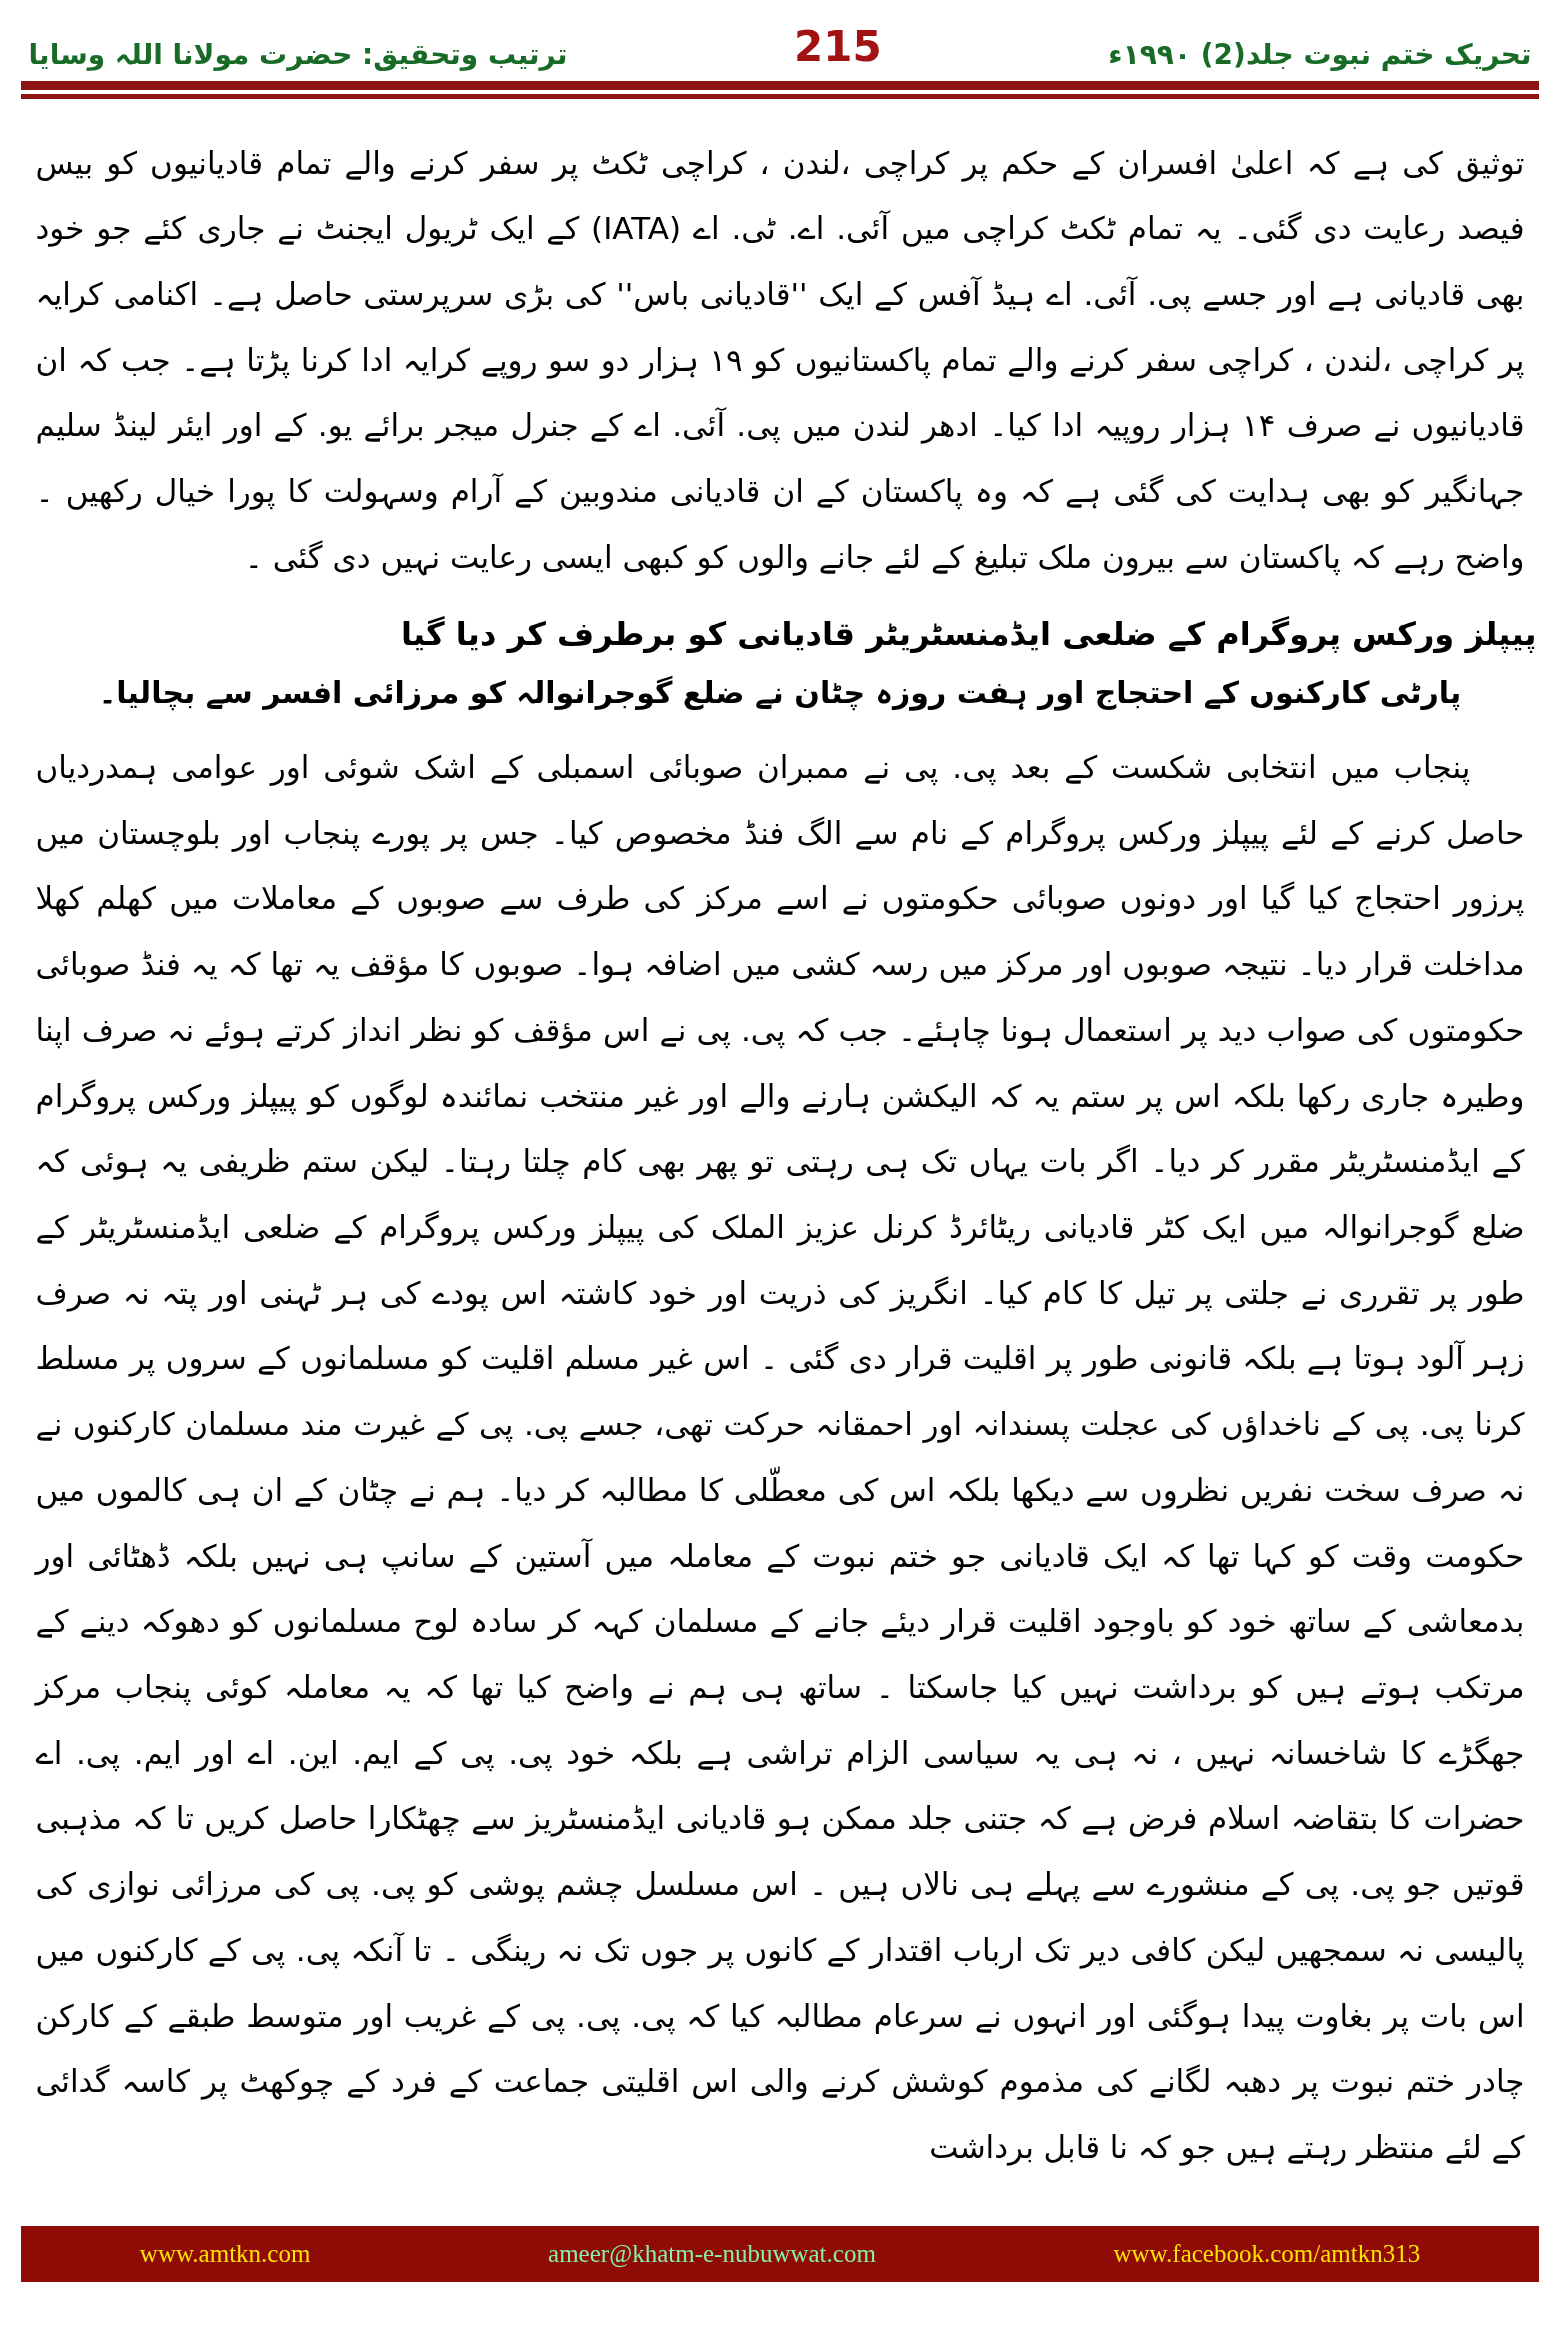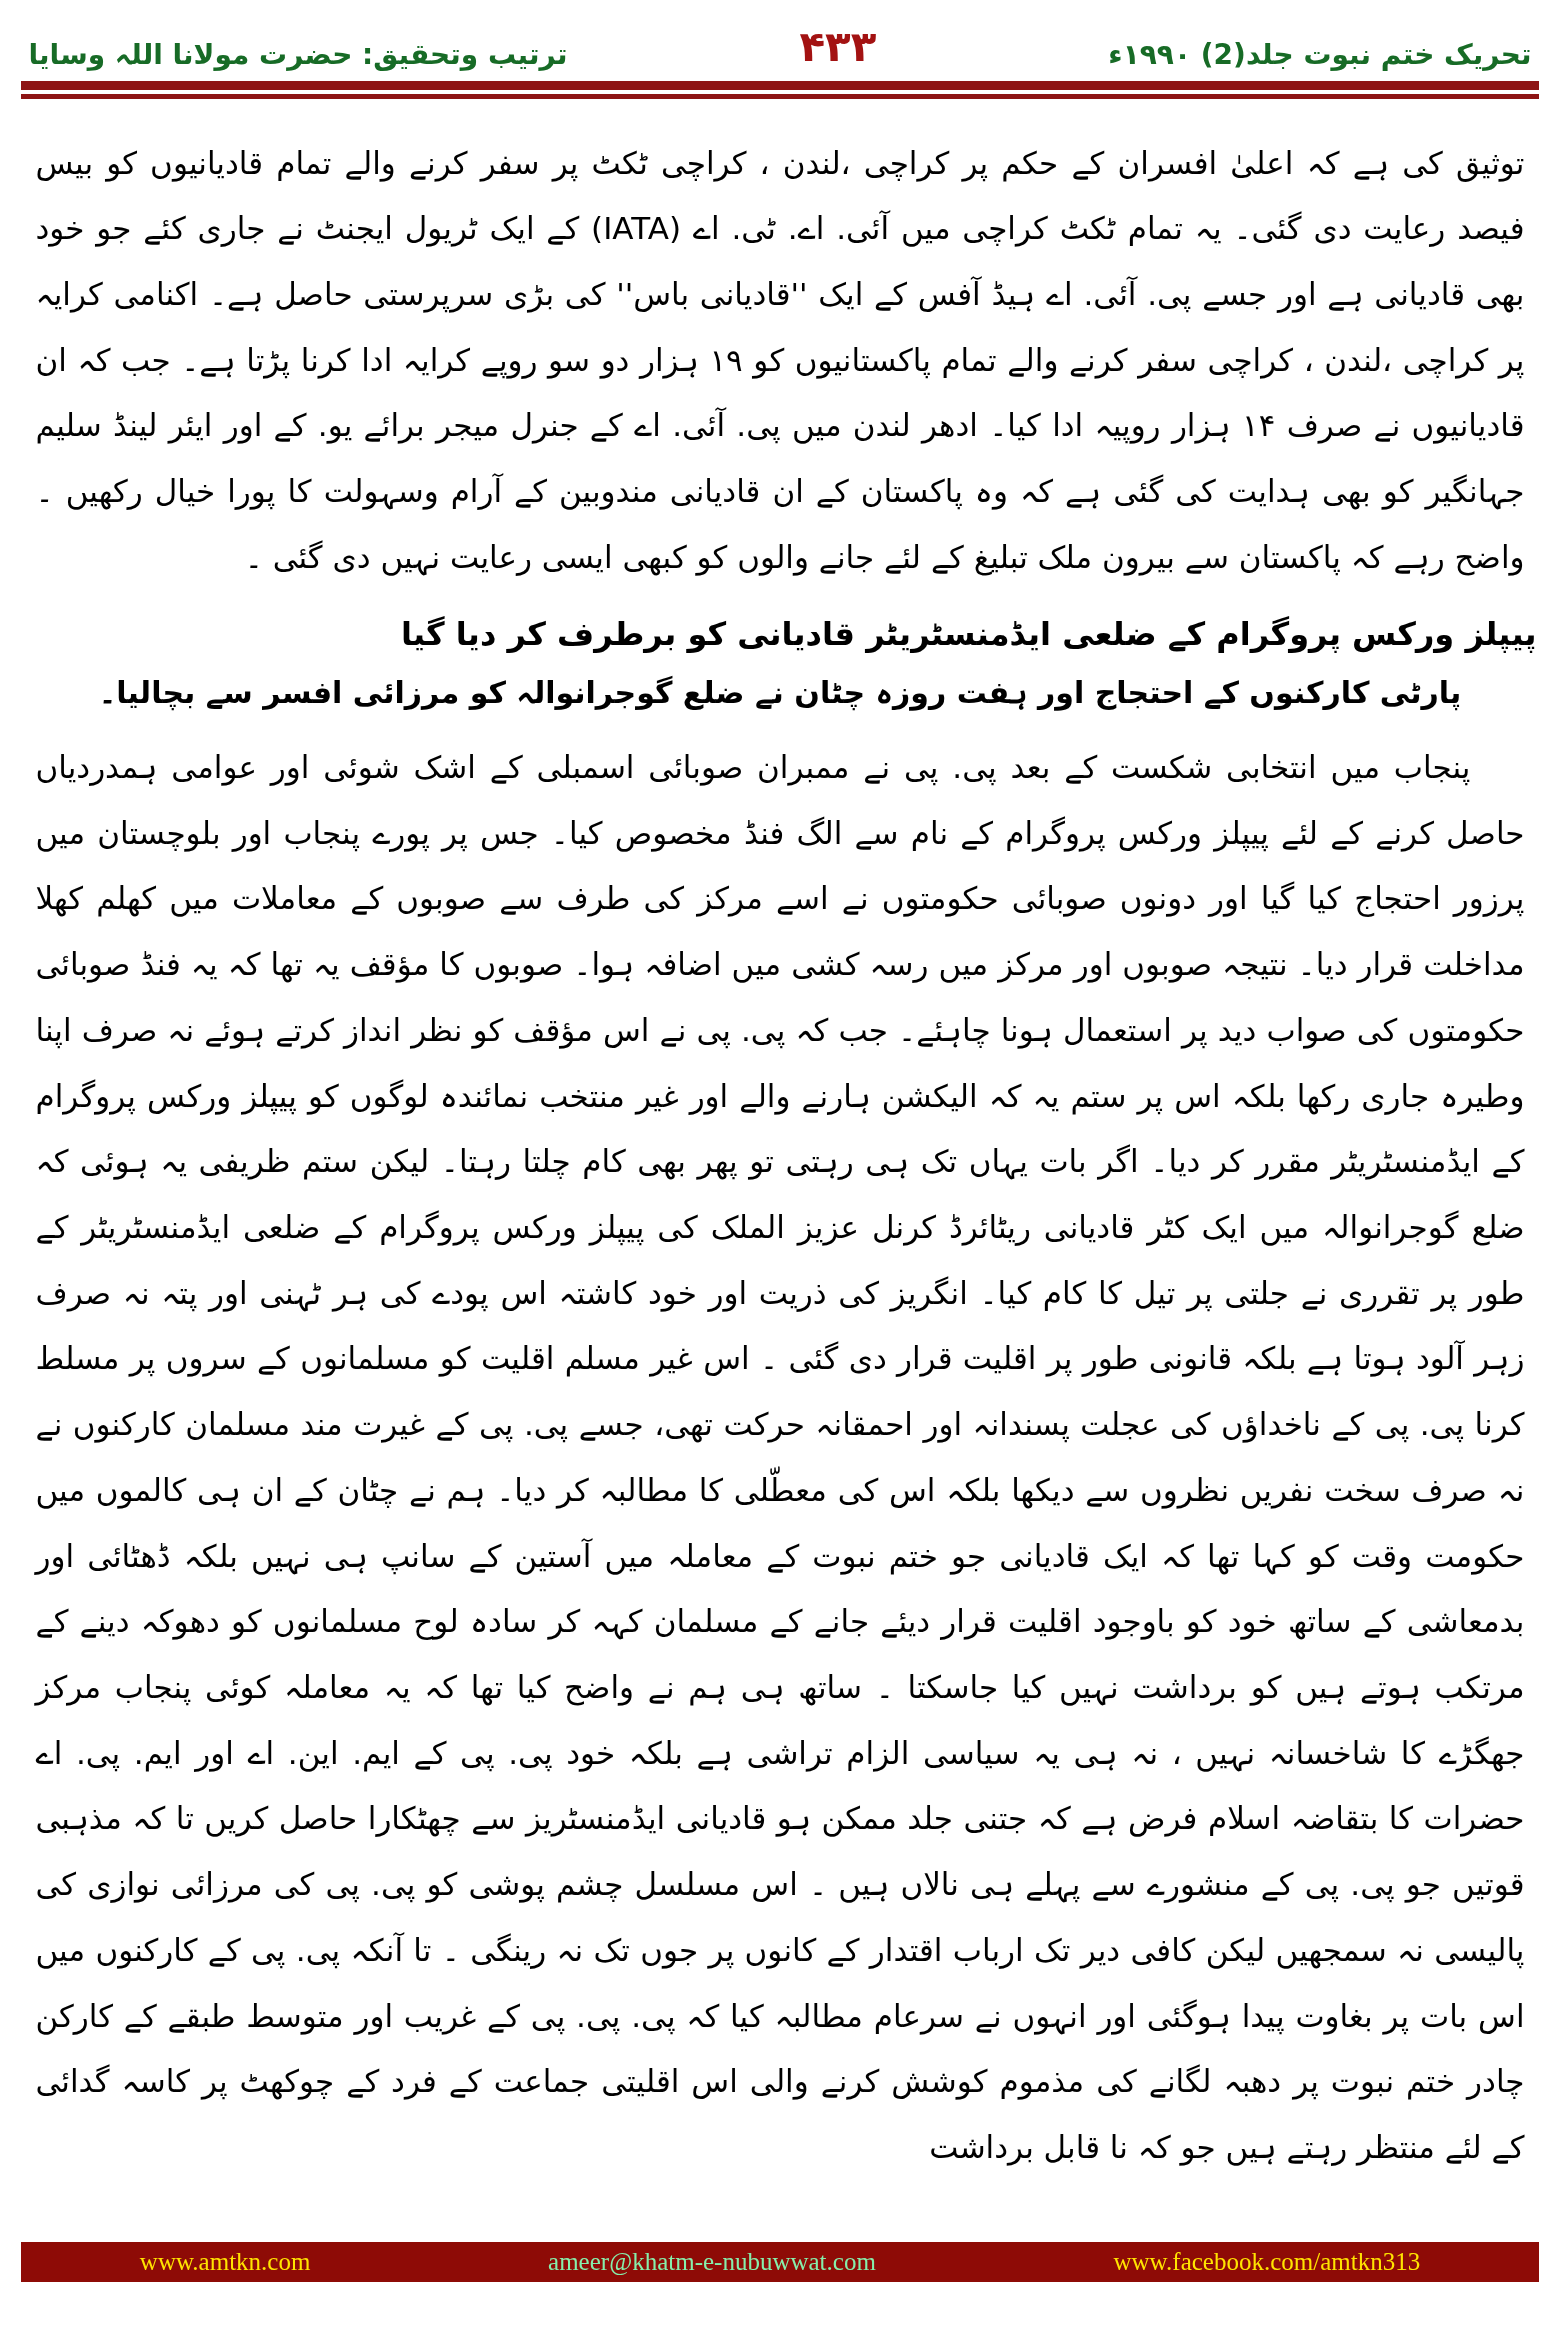--- a/index.html
+++ b/index.html
@@ -73,21 +73,21 @@
     text-align:center;
     line-height:1.7;
     margin:0 0 17px 0;
   }
   
   .footer-bar{
     position:absolute;
     left:21px;
     right:21px;
     bottom:48px;
-    height:40px;
+    height:56px;
     background:var(--footer-bar-red);
     display:flex;
     align-items:center;
     justify-content:space-around;
     direction:ltr;
   }
   .footer-link{
     font-size:25px;
     text-decoration:none;
     cursor:pointer;
@@ -97,21 +97,21 @@
   .footer-link.yellow{color:var(--link-yellow);}
   .footer-link.white{color:#86efac;}
 </style>
 </head>
 <body>
 
 <div class="page">
 
   <div class="header">
     <span class="header-side">تحریک ختم نبوت جلد(2) ۱۹۹۰ء</span>
-    <span class="header-page-number">۴۳۳</span>
+    <span class="header-page-number">215</span>
     <span class="header-side">ترتیب وتحقیق: حضرت مولانا اللہ وسایا</span>
   </div>
 
   <div class="rule">
     <div class="rule-thick"></div>
     <div class="rule-thin"></div>
   </div>
 
   <div class="article">
 

